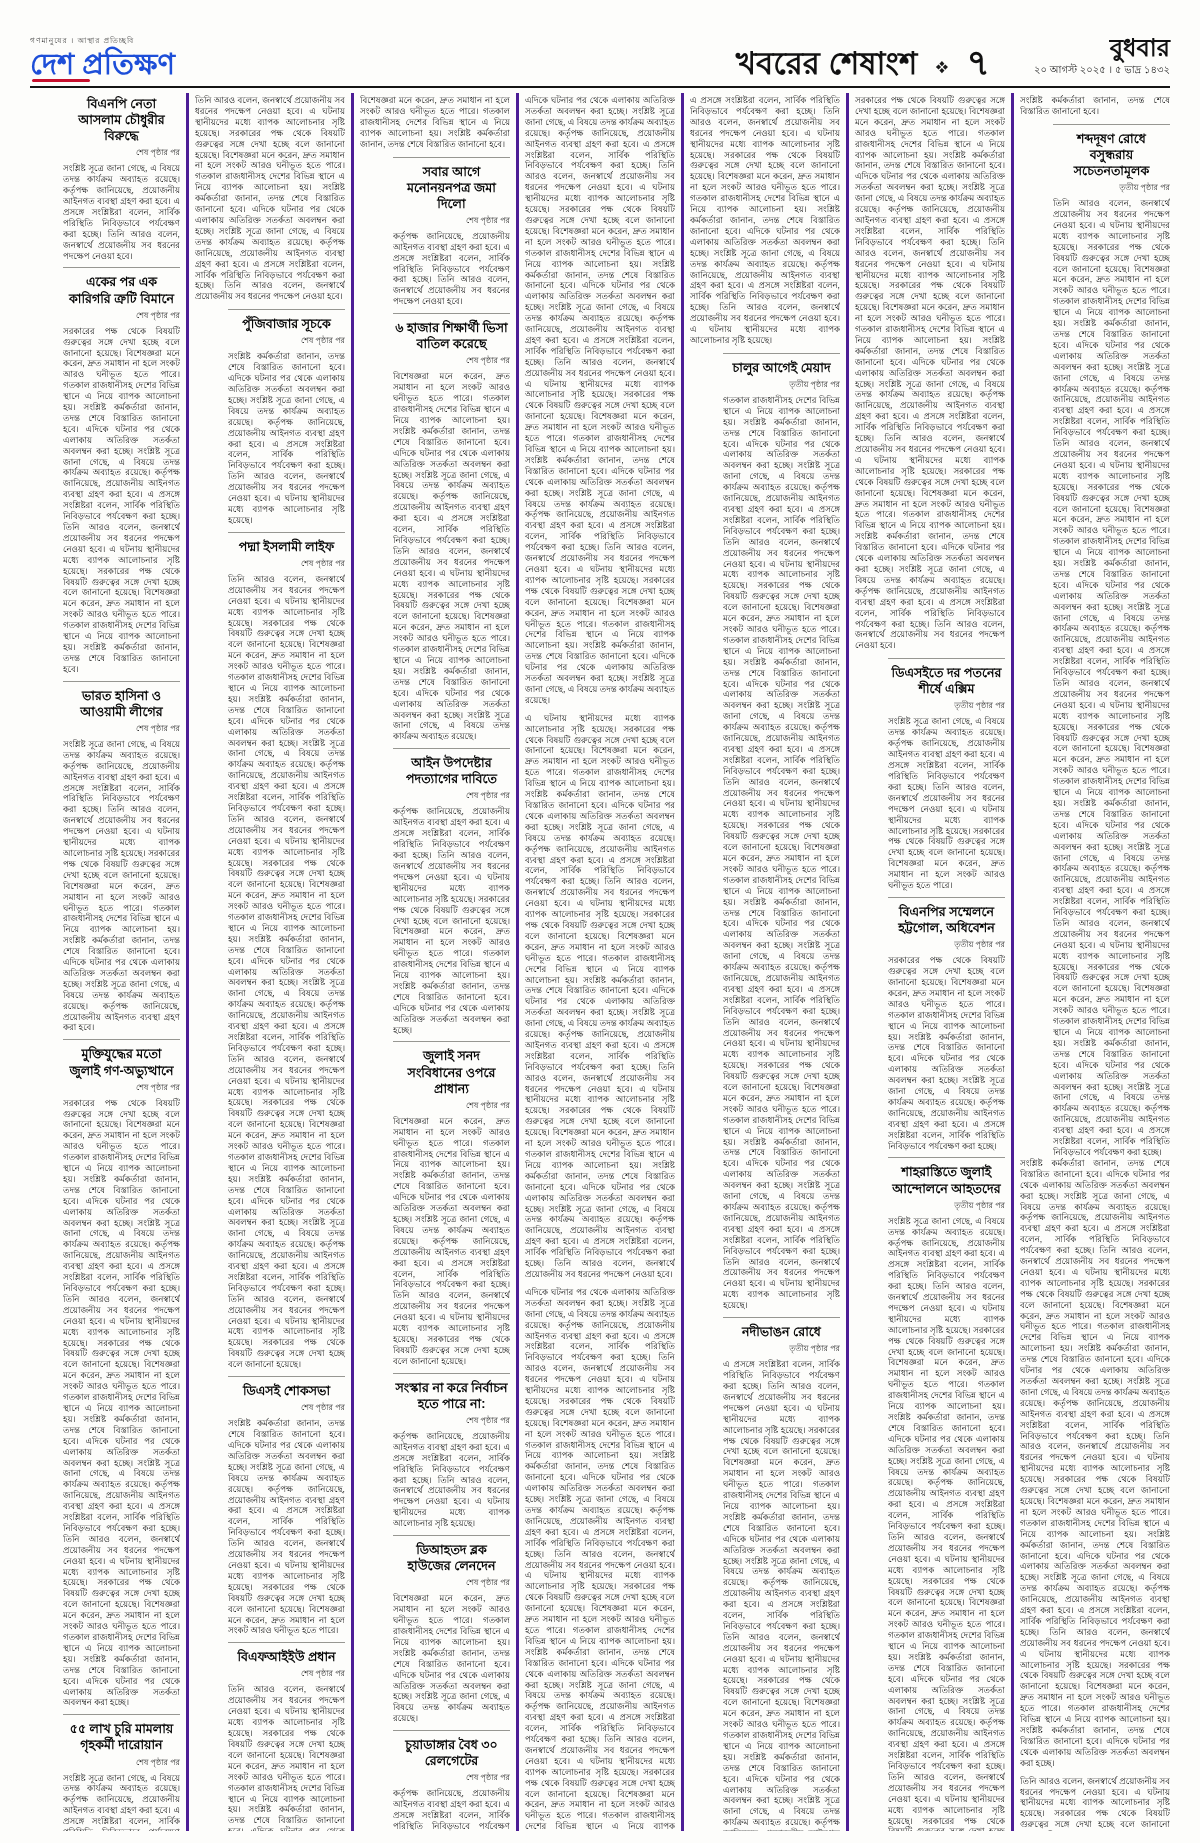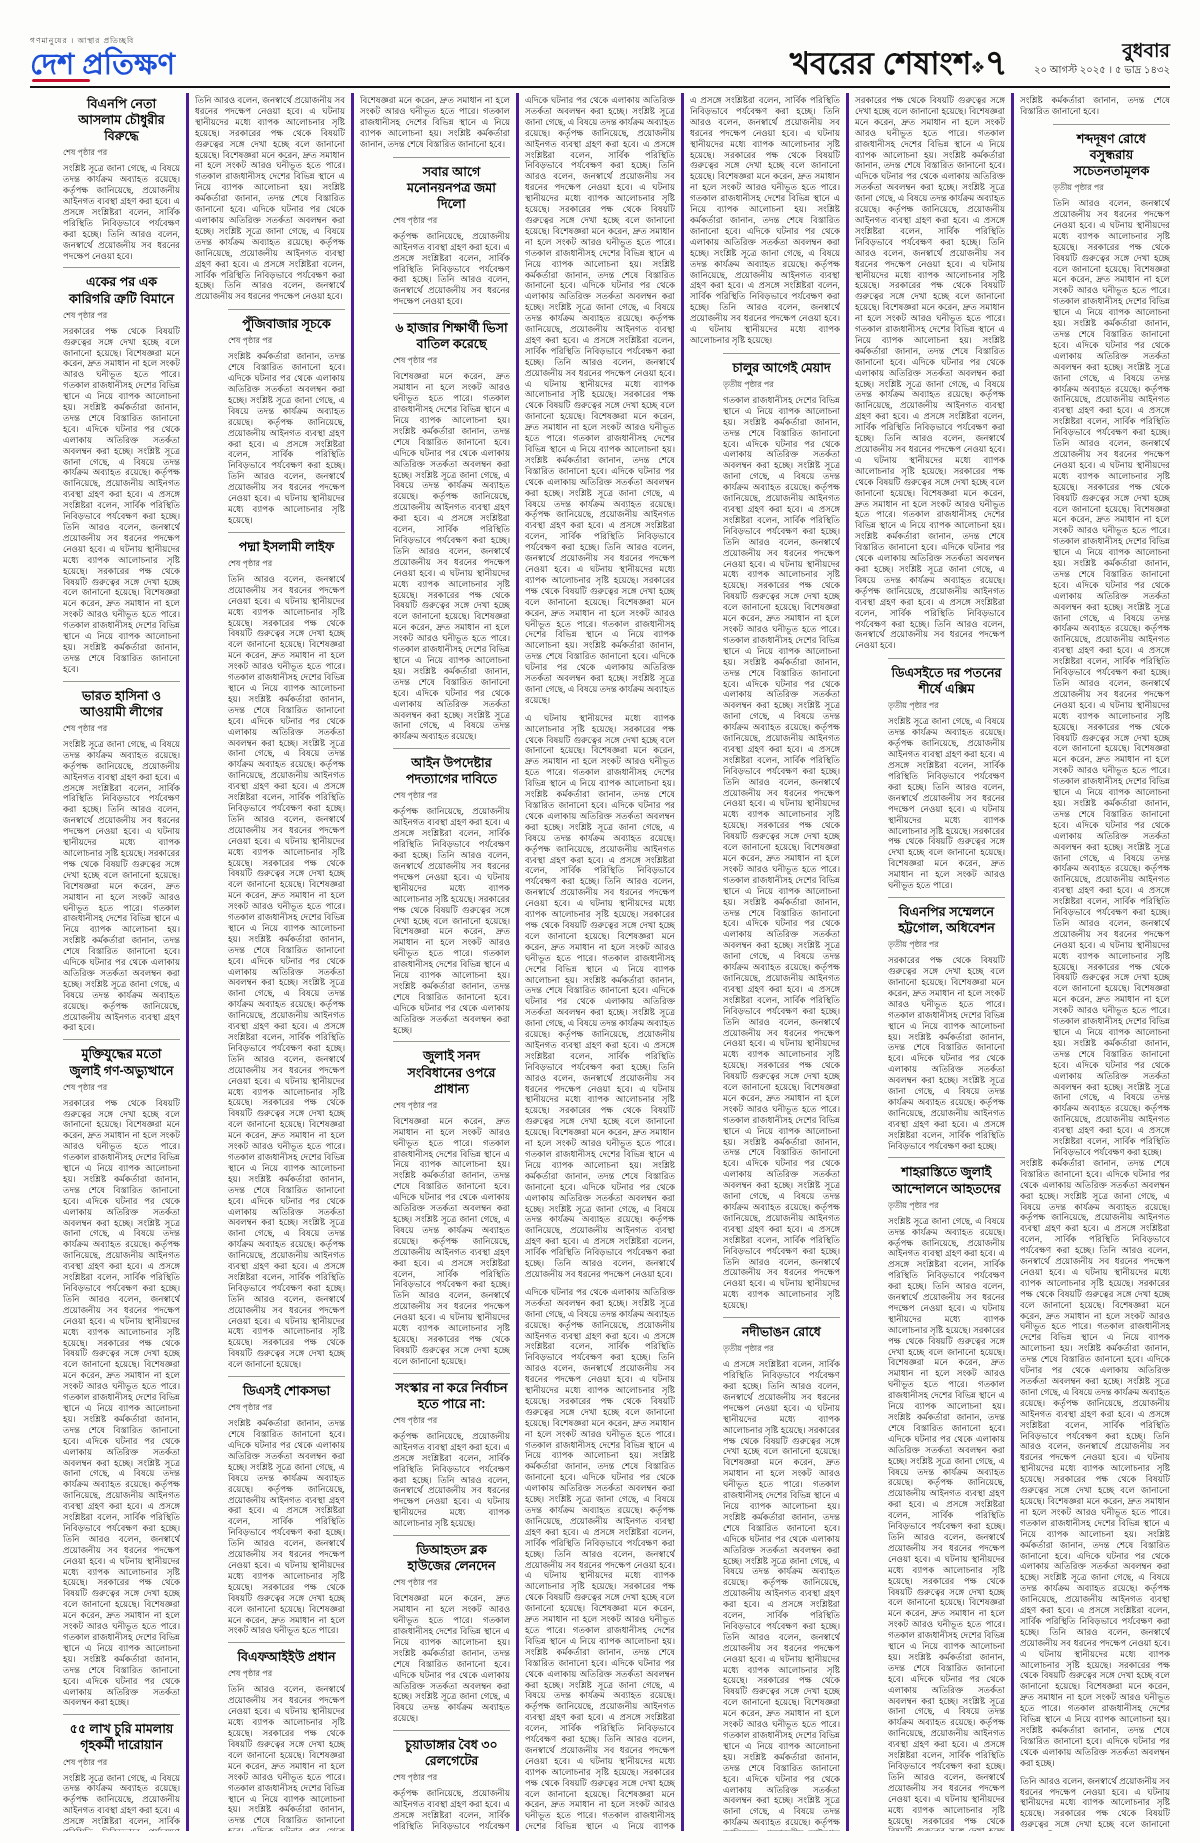--- a/index.html
+++ b/index.html
@@ -27,26 +27,26 @@
   .tagline { font-size:7.5px; letter-spacing:1px; color:#444; }
   .paper-name {
     font-size:29px; font-weight:bold; line-height:1.05; color:#1d4ed8;
     position:relative; display:inline-block;
   }
   .paper-name::after {
     content:""; position:absolute; left:2px; bottom:-3px;
     width:58px; height:3px; background:var(--masthead-red,#c8102e);
     border-radius:2px;
   }
-  .header-right { display:flex; align-items:flex-end; }
+  .header-right { display:flex; align-items:flex-end; gap:18px; }
   .section-title { font-size:31px; font-weight:bold; line-height:1; letter-spacing:0; }
   .ornament { font-size:17px; line-height:1; color:#1a1a1a; padding-bottom:3px; }
   .page-number { font-size:36px; font-weight:bold; line-height:0.9; }
   .date-block { display:flex; flex-direction:column; align-items:flex-end; gap:2px; margin-left:26px; }
-  .weekday { font-size:19px; font-weight:bold; line-height:1; }
+  .weekday { font-size:24px; font-weight:bold; line-height:1; }
   .date-line { font-size:10px; color:#222; white-space:nowrap; }
   
   .columns {
     display:flex; height:1738px; overflow:hidden; margin-top:5px;
   }
   .col {
     flex:1 1 0; padding:2px 6px 0 6px; overflow:hidden; height:100%;
   }
   .col:first-child { padding-left:0; }
   .col:last-child { padding-right:0; }
@@ -56,21 +56,21 @@
   .article {
     border-top:1px solid #979792;
     margin-top:6px; padding-top:5px;margin-left:33px;
   }
   .col > .block:first-child { border-top:none; margin-top:0; padding-top:0; }
   .headline {
     font-size:12.6px; font-weight:bold; text-align:center;
     line-height:1.28; margin:1px 2px 2px 2px; color:#050505;
   }
   .kicker {
-    font-size:8px; text-align:left; color:#333; margin-bottom:4px;
+    font-size:8px; text-align:right; color:#333; margin-bottom:4px;
   }
   .body {
     font-size:8.6px; line-height:10.9px; text-align:justify;
     color:#171717; word-break:break-word;
   }
 </style>
 </head>
 <body>
 
 <div class="page">

